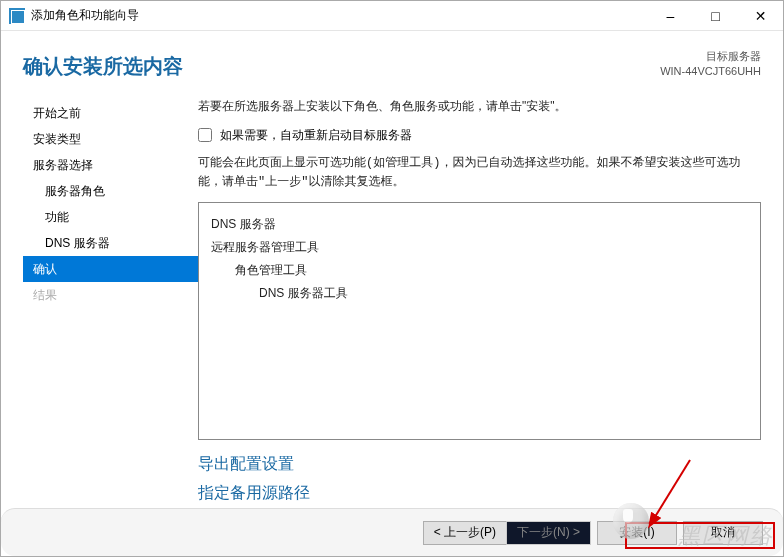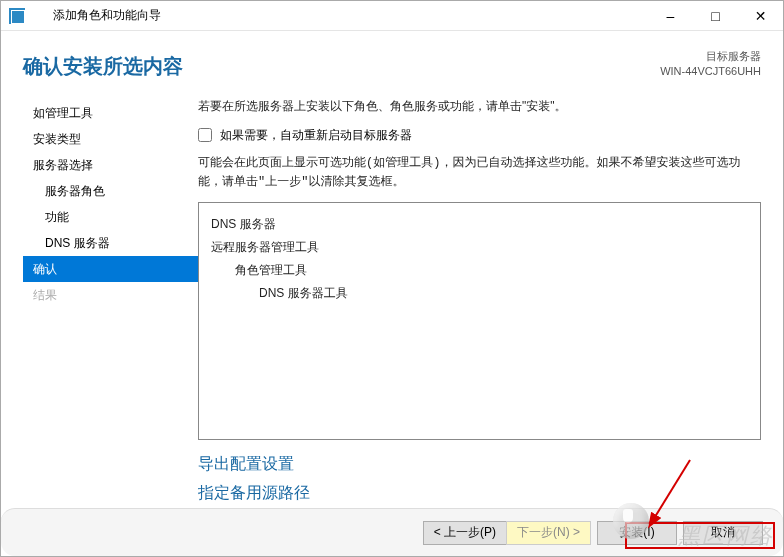--- a/index.html
+++ b/index.html
@@ -1,21 +1,21 @@
 <!DOCTYPE html>
 <html><head>
 <meta charset="utf-8">
 <style>
   * { box-sizing: border-box; margin: 0; padding: 0; }
   html, body { width: 784px; height: 557px; font-family: "Microsoft YaHei", "Segoe UI", sans-serif; font-size: 12px; background: #fff; overflow: hidden; }
   .window { width: 784px; height: 557px; border: 1px solid #aaa; display: flex; flex-direction: column; background: #fff; }
   .titlebar { height: 30px; display: flex; align-items: center; padding: 0 0 0 8px; border-bottom: 1px solid #e5e5e5; }
   .titlebar .icon { width: 16px; height: 16px; background: #2c89c4; display: inline-block; margin-right: 6px; position: relative; }
   .titlebar .icon::after { content:""; position:absolute; left:2px; top:2px; width:12px; height:12px; border:1px solid #fff; }
-  .titlebar .title { font-size: 12px; color: #000; margin-left: 22px; }
+  .titlebar .title { font-size: 12px; color: #000; }
   .winbtns { margin-left: auto; display: flex; }
   .winbtn { width: 45px; height: 29px; display:flex; align-items:center; justify-content:center; font-size:14px; color:#000; }
 
   .header-row { display:flex; align-items:flex-end; padding: 18px 22px 10px 22px; }
   .page-title { font-size: 20px; color: #1a69a3; font-weight: 700; }
   .target { margin-left:auto; text-align:right; font-size:11px; color:#555; line-height:1.4; }
 
   .body { flex:1; display:flex; padding: 0 22px 0 22px; overflow:hidden; }
   .sidebar { width: 175px; padding-top: 10px; }
   .nav-item { padding: 4px 10px 4px 10px; font-size: 12px; color:#000; cursor:pointer; line-height:1.5; white-space: nowrap; }
@@ -30,21 +30,21 @@
   .note { font-size:12px; color:#222; line-height:1.6; margin-bottom:10px;font-family:Liberation Mono, monospace; }
   .listbox { flex:1; border:1px solid #888; padding:10px 12px; overflow:auto; font-size:12px; color:#222; line-height:1.9; min-height: 230px; max-height: 240px; }
   .listbox .l1 {}
   .listbox .l2 { padding-left: 24px; }
   .listbox .l3 { padding-left: 48px; }
   .links { margin-top:10px; font-size:16px; line-height:1.8; }
   .links a { color:#1a69a3; text-decoration:none; cursor:pointer; }
 
   .footer { height:48px; border-top:1px solid #ddd; display:flex; align-items:center; justify-content:flex-end; padding:0 20px 0 0; gap:6px; background:#f5f5f5;border-radius:14px; }
   .btn { min-width:80px; height:24px; background:#e1e1e1; border:1px solid #adadad; font-size:12px; padding:0 10px; display:flex; align-items:center; justify-content:center; cursor:pointer; }
-  .btn.disabled { color:#888; border-color:#ccc; background:#fef9c3; cursor:default; }
+  .btn.disabled { color:#888; border-color:#ccc; background:#0f172a; cursor:default; }
   .btn-group { display:flex; }
   .btn-group .btn:first-child { border-right:none; }
 
   .annot { position:absolute; pointer-events:none; }
   .arrow { position:absolute; left:640px; top:460px; width:70px; height:75px; }
   .arrow svg { overflow:visible; }
   .redbox { position:absolute; border:2px solid #d40000; }
   .watermark { position:absolute; right:10px; bottom:6px; font-size:22px; color:#bbb; letter-spacing:2px; font-style:italic; opacity:.6;margin-left:32px;}
   .wm-logo { position:absolute; right:135px; bottom:18px; width:36px; height:36px; border-radius:50%; background:#d8d8d8; box-shadow: inset -4px -4px 6px rgba(0,0,0,.15), inset 4px 4px 6px rgba(255,255,255,.6); opacity:.7; }
   .wm-logo::after { content:""; position:absolute; left:10px; top:6px; width:10px; height:14px; border-radius:6px 6px 10px 10px; background:#fff; }
@@ -67,21 +67,21 @@
   <div class="header-row">
     <div class="page-title">确认安装所选内容</div>
     <div class="target">
       <div>目标服务器</div>
       <div>WIN-44VCJT66UHH</div>
     </div>
   </div>
 
   <div class="body">
     <div class="sidebar">
-      <div class="nav-item">如管理工具</div>
+      <div class="nav-item">开始之前</div>
       <div class="nav-item">安装类型</div>
       <div class="nav-item">服务器选择</div>
       <div class="nav-item indent">服务器角色</div>
       <div class="nav-item indent">功能</div>
       <div class="nav-item indent">DNS 服务器</div>
       <div class="nav-item selected">确认</div>
       <div class="nav-item disabled">结果</div>
     </div>
 
     <div class="main">

